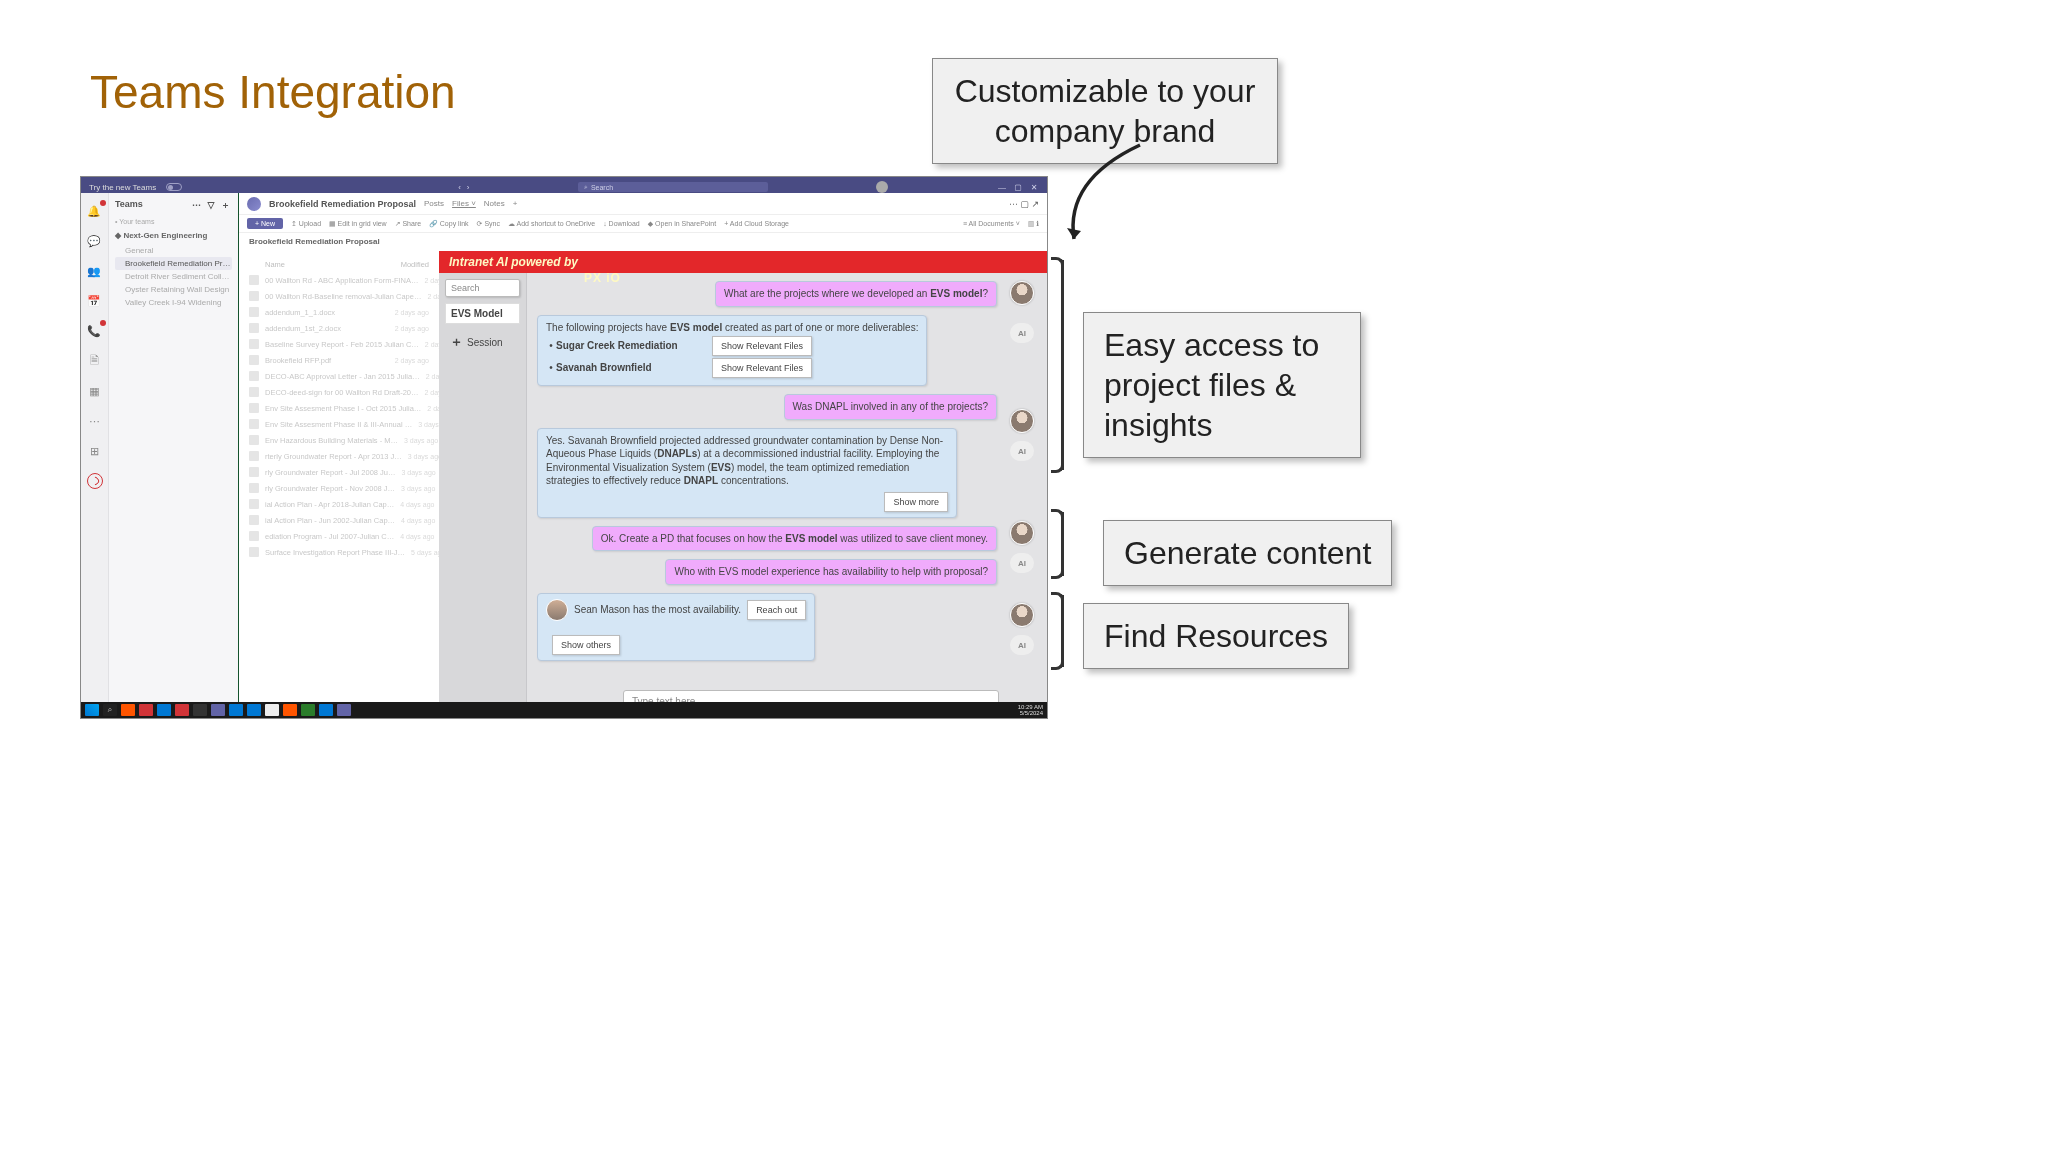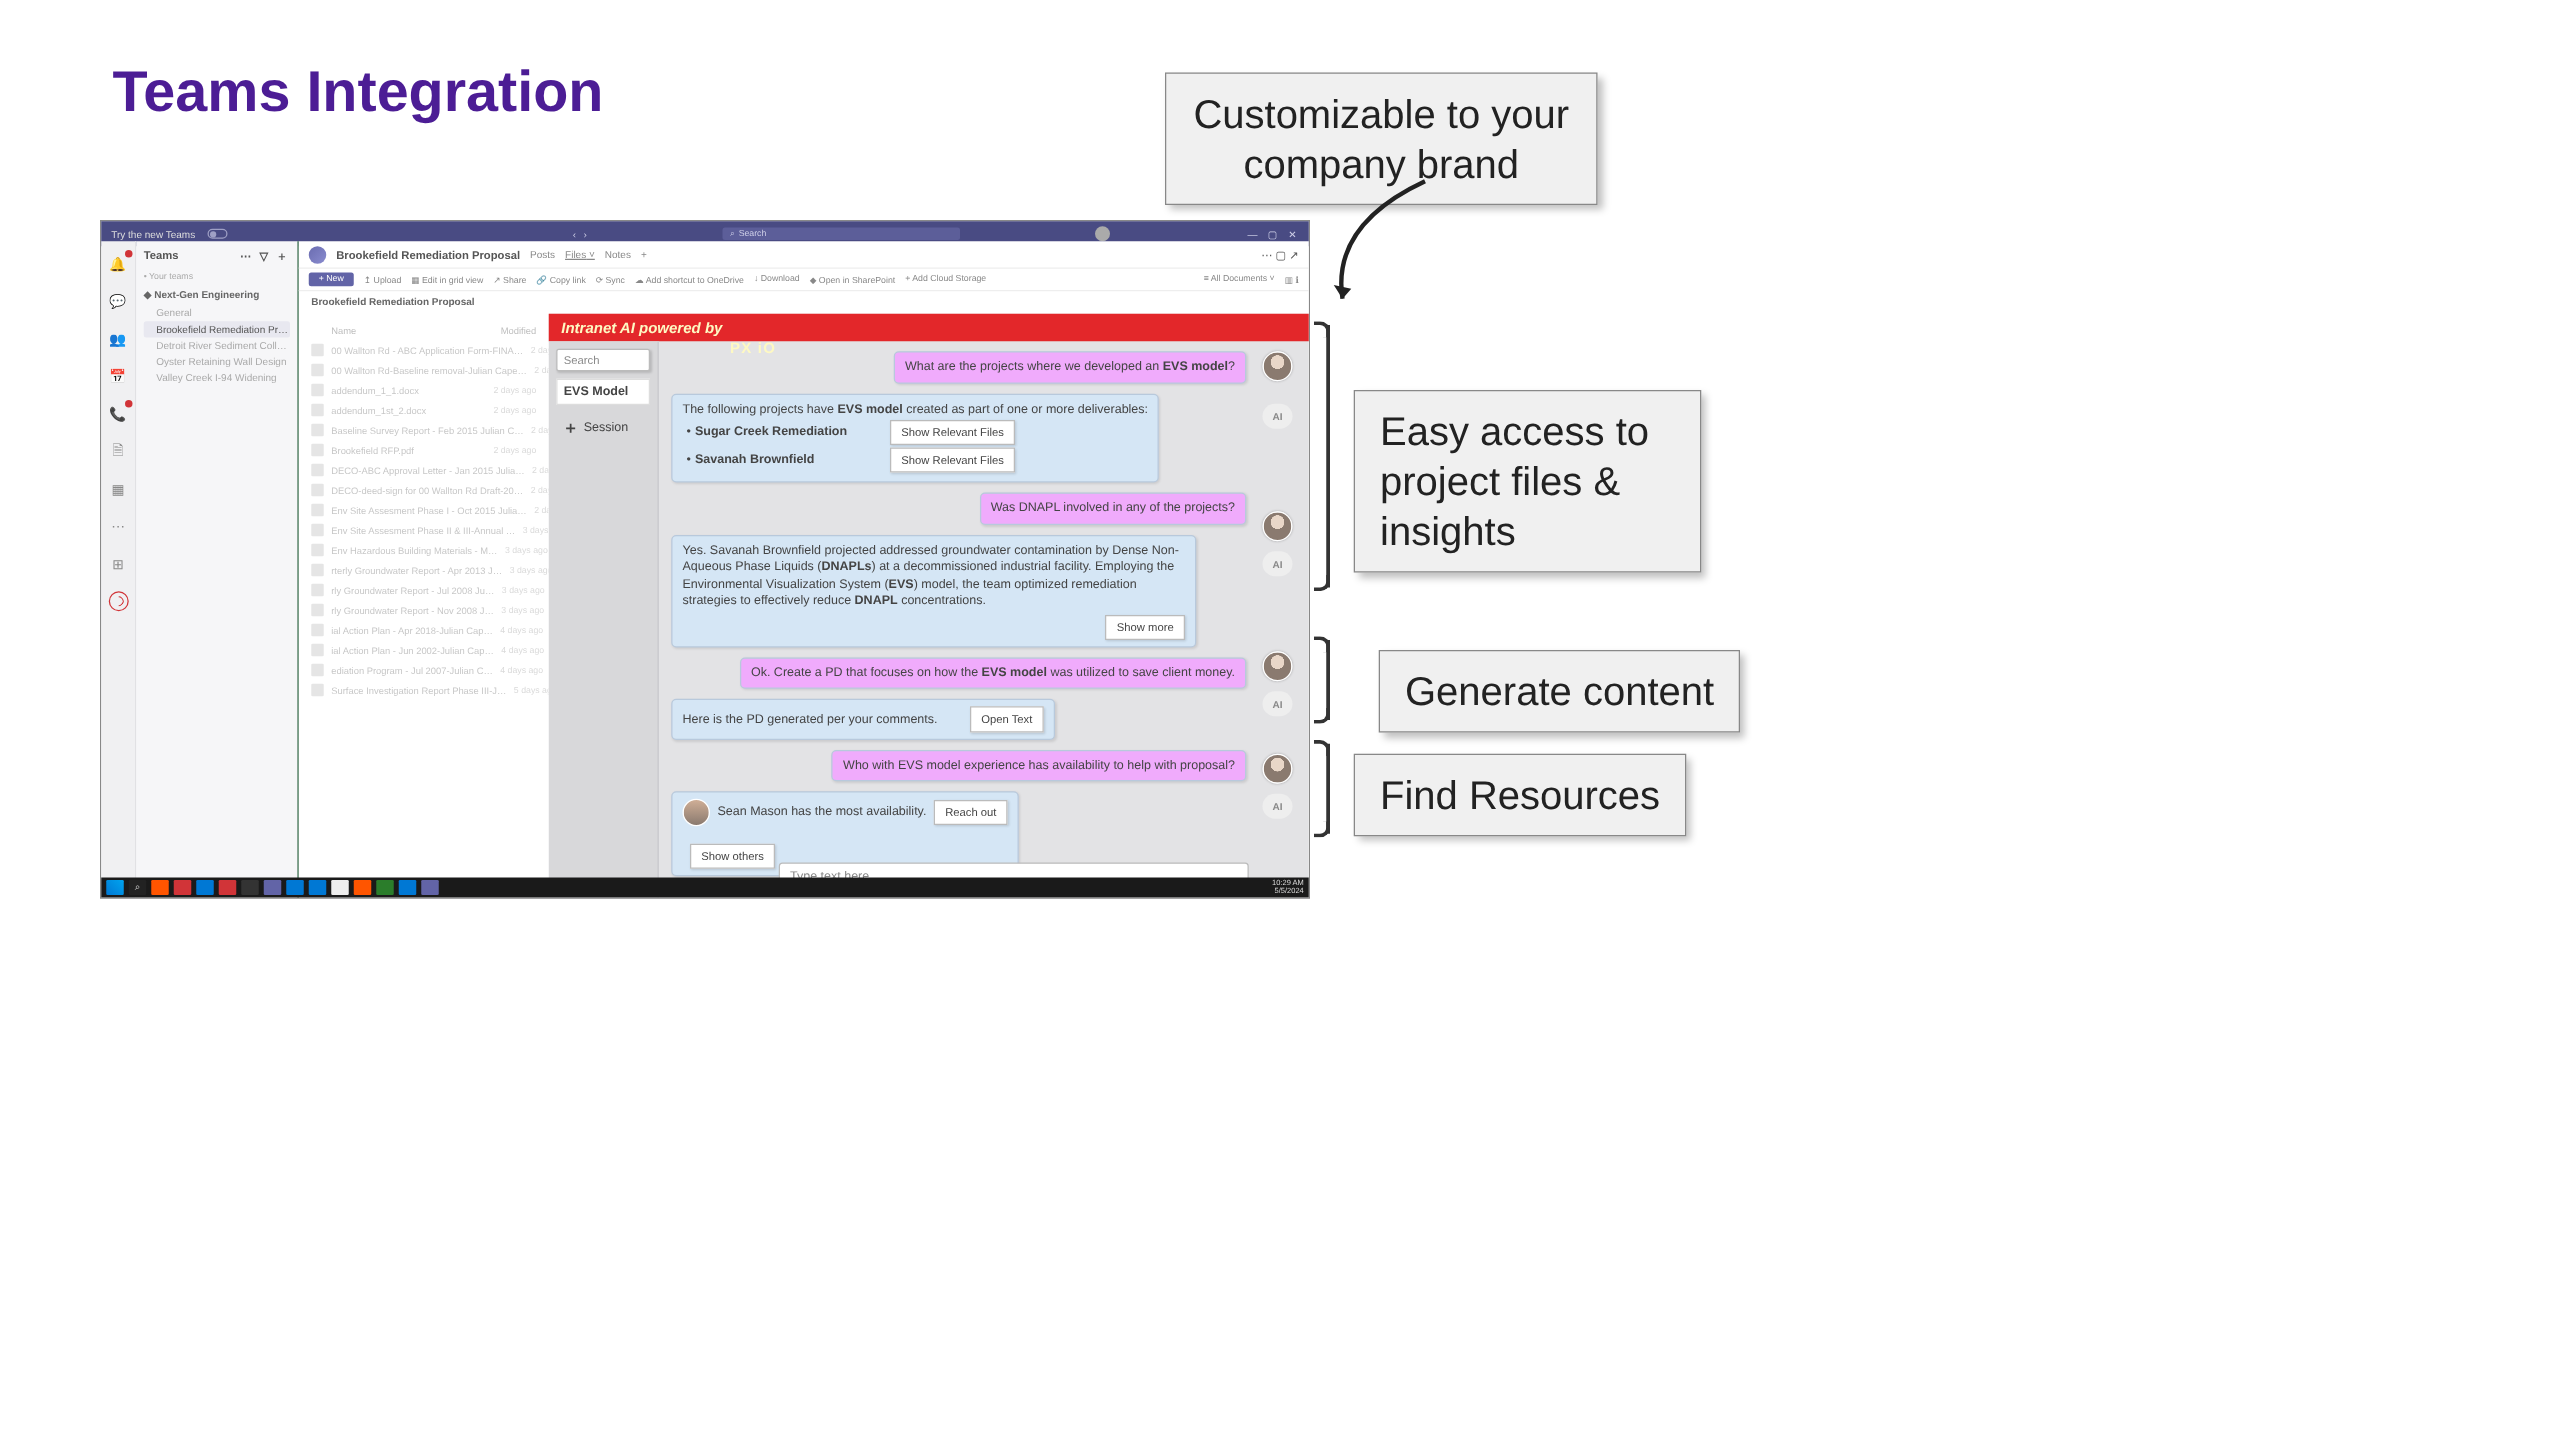--- a/index.html
+++ b/index.html
@@ -1,17 +1,17 @@
 <!DOCTYPE html>
 <html><head>
 <meta charset="utf-8">
 <style>
   * { box-sizing: border-box; margin:0; padding:0; }
   body { font-family: "Segoe UI", Arial, sans-serif; background:#fff; width:2048px; height:1152px; position:relative; overflow:hidden; }
-  .slide-title { position:absolute; left:90px; top:46px; font-size:46px; font-weight:700; color:#4c1d95; }
+  .slide-title { position:absolute; left:90px; top:65px; font-size:46px; font-weight:400; color:#a16207; }
   .callout { position:absolute; background:#f0f0f0; border:1px solid #888; padding:12px 20px; font-size:32px; line-height:1.25; color:#222; box-shadow:4px 4px 6px rgba(0,0,0,0.25); text-align:center; }
   .callout.left { text-align:left; }
 
   .teams-window { position:absolute; left:80px; top:176px; width:968px; height:543px; border:1px solid #888; background:#f4f4f6; font-size:10px; color:#444; }
   .title-bar { height:20px; background:#494b83; display:flex; align-items:center; padding:0 8px; color:#ddd; font-size:8px; gap:6px; }
   .title-bar .search { margin-left:auto; margin-right:auto; background:#5c5e99; width:190px; height:10px; border-radius:2px; padding:0 6px; font-size:7px; color:#cfd0e8; display:flex; align-items:center; gap:3px; }
   .title-bar .win-ctrl { margin-left:auto; display:flex; gap:6px; color:#cfd0e8; }
   .win-ctrl span { width:10px; text-align:center; }
   .title-avatar { width:12px; height:12px; border-radius:50%; background:#aaa; }
 
@@ -328,23 +328,20 @@
               </div>
               <div class="msg user">
                 <div class="bubble">Was DNAPL involved in any of the projects?</div>
               </div>
               <div class="msg ai">
                 <div class="bubble">Yes. Savanah Brownfield projected addressed groundwater contamination by Dense Non-Aqueous Phase Liquids (<b>DNAPLs</b>) at a decommissioned industrial facility. Employing the Environmental Visualization System (<b>EVS</b>) model, the team optimized remediation strategies to effectively reduce <b>DNAPL</b> concentrations.<div style="text-align:right;margin-top:4px;"><span class="btn">Show more</span></div></div>
               </div>
               <div class="msg user">
                 <div class="bubble">Ok. Create a PD that focuses on how the <b>EVS model</b> was utilized to save client money.</div>
               </div>
-              <div class="msg ai">
-                <div class="bubble"><span style="margin-right:20px;">Here is the PD generated per your comments.</span><span class="btn">Open Text</span></div>
-              </div>
               <div class="msg user">
                 <div class="bubble">Who with EVS model experience has availability to help with proposal?</div>
               </div>
               <div class="msg ai">
                 <div class="bubble">
                   <div style="display:flex;align-items:center;">
                     <span class="person-av"></span>
                     <span>Sean Mason has the most availability.</span>
                     <span style="flex:1"></span>
                     <span class="btn">Reach out</span>

